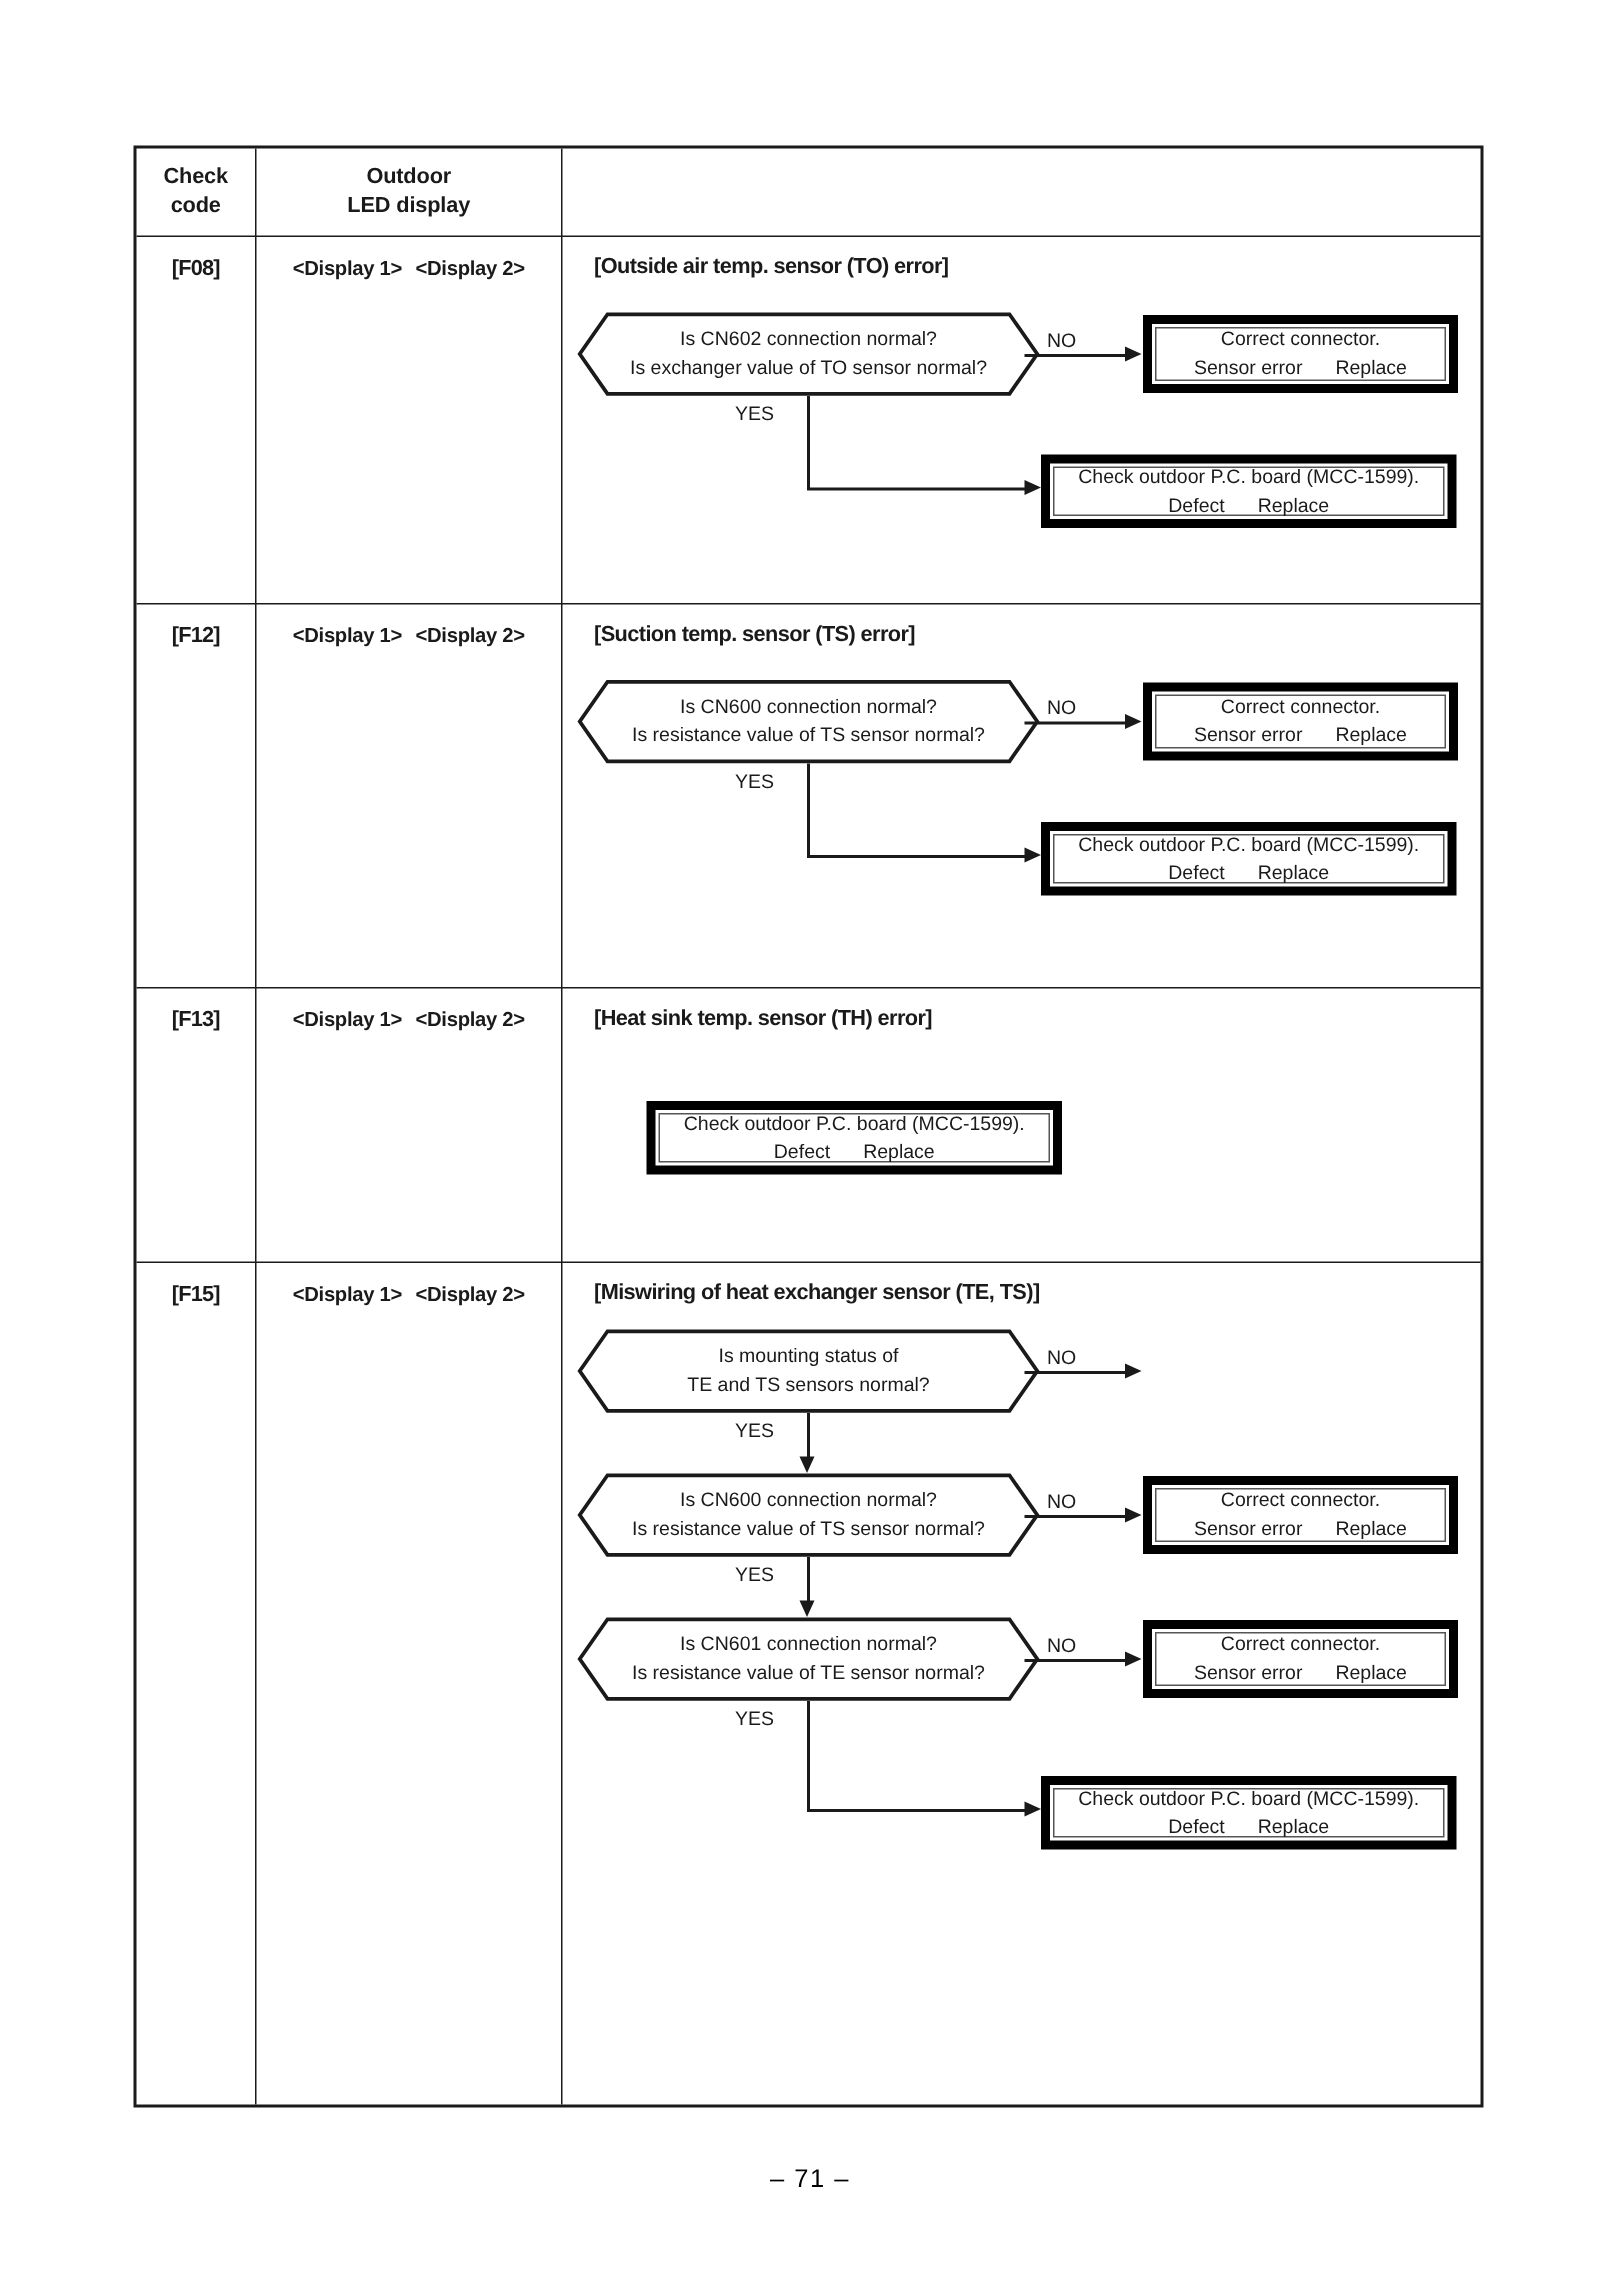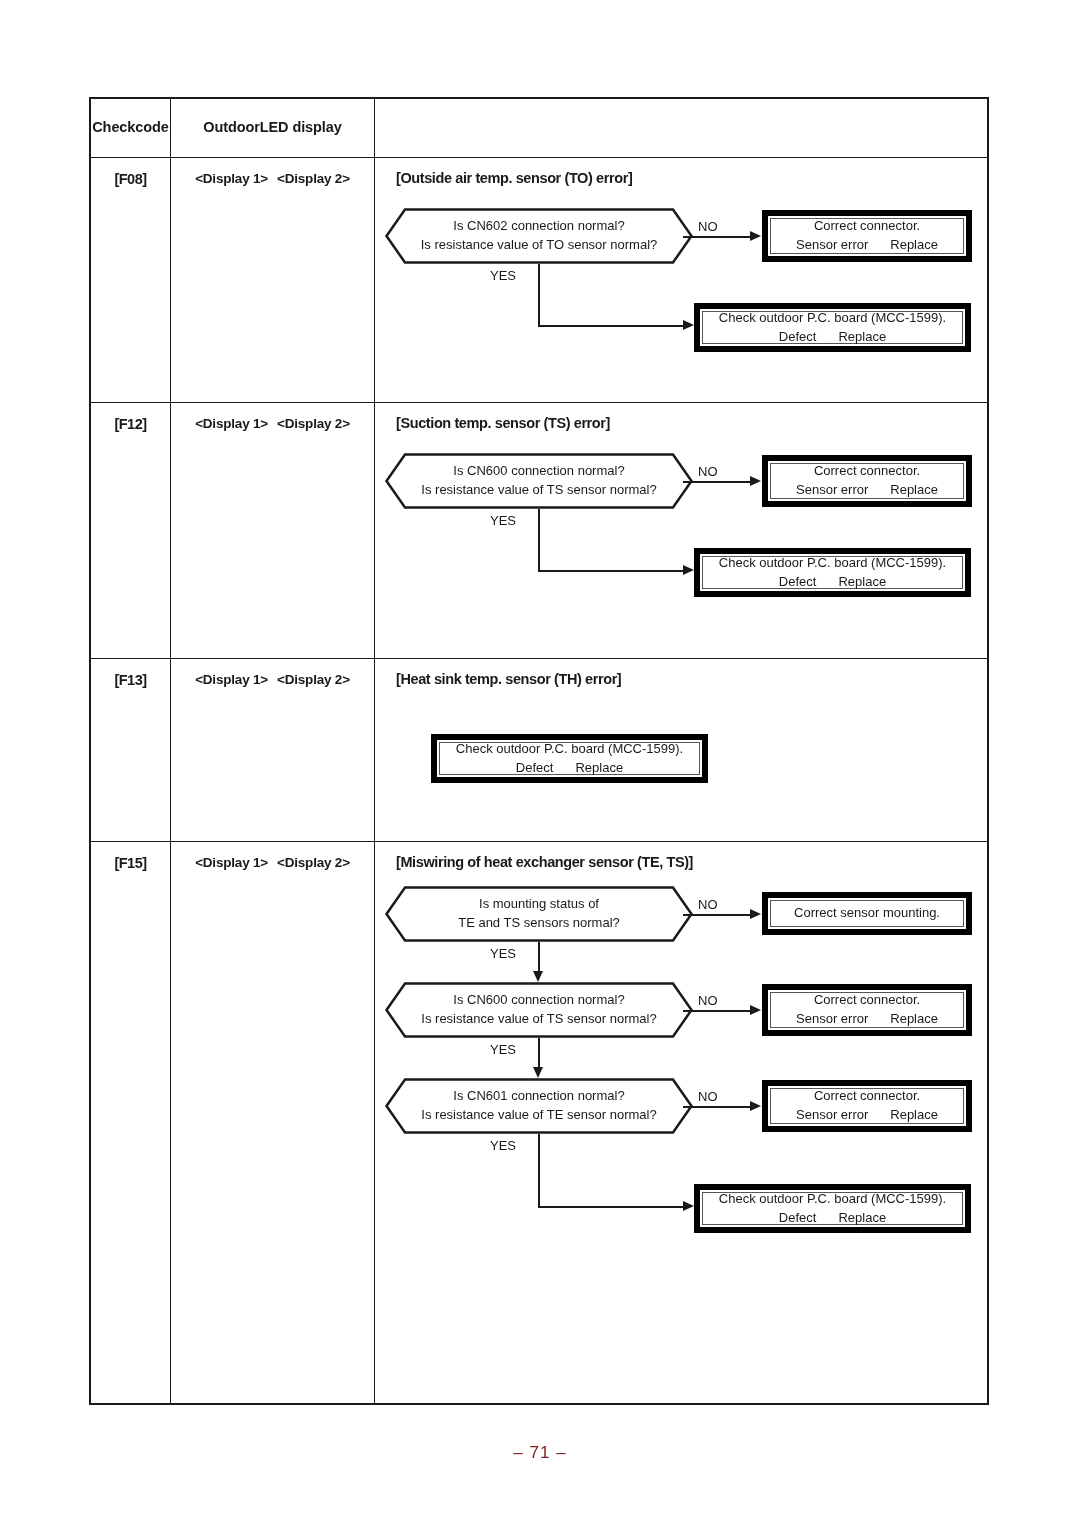--- a/index.html
+++ b/index.html
@@ -50,21 +50,21 @@
   .hdiv.h1 { top: 303px; }
   .hdiv.h2 { top: 559px; }
   .hdiv.h3 { top: 742px; }
 
   
   .hdr-cell {
     position: absolute;
     top: 0;
     height: 58px;
     display: flex;
-    flex-direction: row;
+    flex-direction: column;
     align-items: center;
     justify-content: center;
     font-weight: bold;
     font-size: 14.5px;
     line-height: 1.32;
     text-align: center;
     letter-spacing: -0.1px;
   }
   .hdr-cell.col1 { left: 0;     width: 79px; }
   .hdr-cell.col2 { left: 80px;  width: 203px; }
@@ -198,21 +198,21 @@
   }
 
   
   .page-num {
     position: absolute;
     left: 0;
     right: 0;
     top: 1443px;
     text-align: center;
     font-size: 17px;
-    color: #7f1d1d;
+    color: #000000;
     letter-spacing: 1px;
   }
 </style>
 </head>
 <body>
 
 <div class="table-frame">
 
   <div class="vdiv c1"></div>
   <div class="vdiv c2"></div>
@@ -238,21 +238,21 @@
     <div class="content-cell">
       <div class="err-title">[Outside air temp. sensor (TO) error]</div>
 
       <div class="fc">
 
         <div class="hex" style="left:10px; top:51px; width:308px; height:56px;">
           <svg viewBox="0 0 308 56" preserveAspectRatio="none" aria-hidden="true">
             <polygon points="20,1.5 288,1.5 306.5,28 288,54.5 20,54.5 1.5,28" fill="#ffffff" stroke="#1a1a1a" stroke-width="2.5"></polygon>
           </svg>
           <span class="hex-txt">Is CN602 connection normal?</span>
-          <span class="hex-txt">Is resistance value of TO sensor normal?</span>
+          <span class="hex-txt">Is exchanger value of TO sensor normal?</span>
         </div>
 
         <div class="lbl" style="left:323px; top:62px;">NO</div>
         <div class="ln h" style="left:308px; top:79px; width:70px;"></div>
         <div class="arrow-r" style="left:375px; top:73.5px;"></div>
         <div class="rbox" style="left:387px; top:53px; width:210px; height:52px;">
           <div class="rbox-inner">
             <span>Correct connector.</span>
             <span class="act"><span>Sensor error</span><span class="gap"></span><span>Replace</span></span>
           </div>
@@ -345,25 +345,20 @@
         <div class="hex" style="left:10px; top:45px; width:308px; height:56px;">
           <svg viewBox="0 0 308 56" preserveAspectRatio="none" aria-hidden="true">
             <polygon points="20,1.5 288,1.5 306.5,28 288,54.5 20,54.5 1.5,28" fill="#ffffff" stroke="#1a1a1a" stroke-width="2.5"></polygon>
           </svg>
           <span class="hex-txt">Is mounting status of</span>
           <span class="hex-txt">TE and TS sensors normal?</span>
         </div>
         <div class="lbl" style="left:323px; top:56px;">NO</div>
         <div class="ln h" style="left:308px; top:73px; width:70px;"></div>
         <div class="arrow-r" style="left:375px; top:67.5px;"></div>
-        <div class="rbox" style="left:387px; top:51px; width:210px; height:43px;">
-          <div class="rbox-inner">
-            <span>Correct sensor mounting.</span>
-          </div>
-        </div>
         <div class="lbl" style="left:115px; top:105px;">YES</div>
         <div class="ln v" style="left:163px; top:101px; height:32px;"></div>
         <div class="arrow-d" style="left:158px; top:130px;"></div>
 
         <div class="hex" style="left:10px; top:141px; width:308px; height:56px;">
           <svg viewBox="0 0 308 56" preserveAspectRatio="none" aria-hidden="true">
             <polygon points="20,1.5 288,1.5 306.5,28 288,54.5 20,54.5 1.5,28" fill="#ffffff" stroke="#1a1a1a" stroke-width="2.5"></polygon>
           </svg>
           <span class="hex-txt">Is CN600 connection normal?</span>
           <span class="hex-txt">Is resistance value of TS sensor normal?</span>

